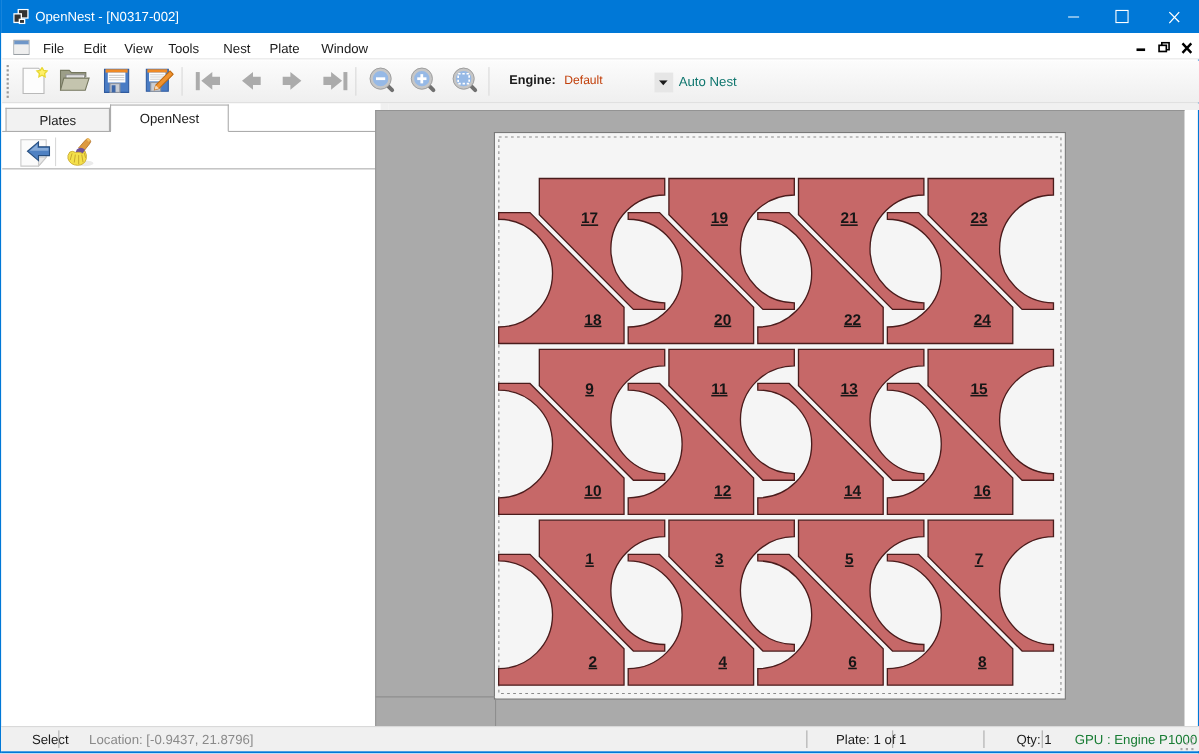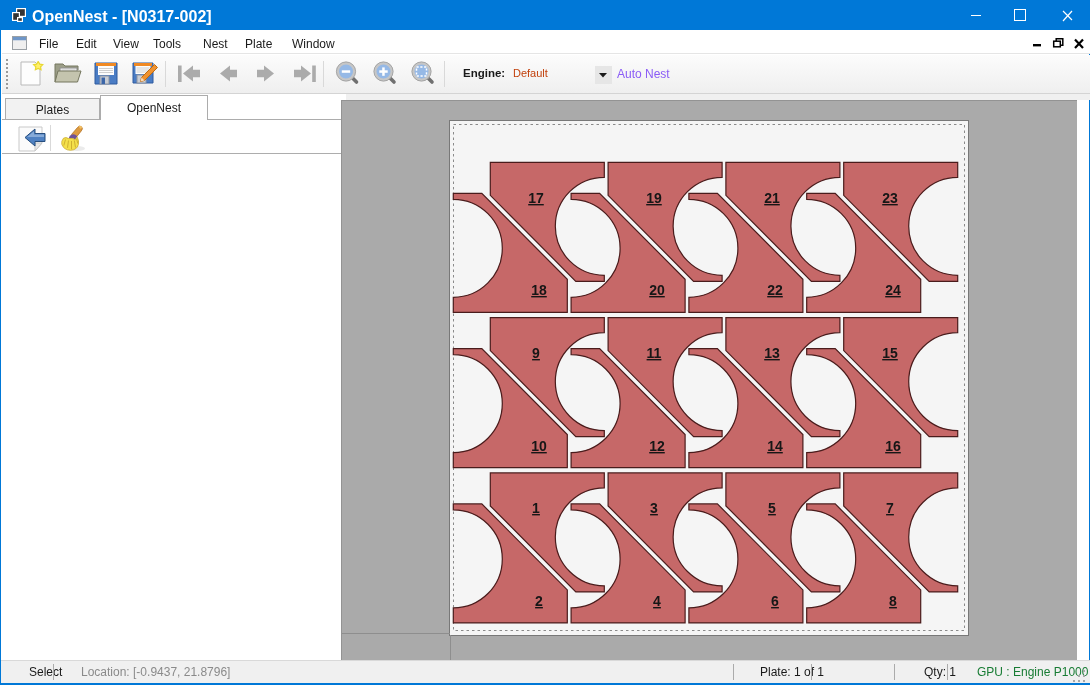--- a/index.html
+++ b/index.html
@@ -1,21 +1,21 @@
 <!DOCTYPE html>
 <html><head><meta charset="utf-8">
 <style>
 * { margin:0; padding:0; box-sizing:border-box; }
 html,body { width:1090px; height:685px; overflow:hidden; font-family:"Liberation Sans", sans-serif; }
 #win { position:relative; width:1090px; height:685px; background:#fff;
   border-left:1px solid #0078D7; border-right:1px solid #0078D7; }
 .abs { position:absolute; }
 
 #titlebar { left:0; top:0; width:1090px; height:30px; background:#0078D7; }
-#title-text { left:31px; top:8px; color:#fff; font-size:16px;font-weight:bold; }
+#title-text { left:31px; top:8px; color:#fff; font-size:12px; }
 
 #menubar { left:1px; top:30px; width:1088px; height:24px; background:#fff; border-bottom:1px solid #E5E5E5; }
 .mi { position:absolute; top:37px; font-size:12px; color:#1A1A1A; }
 
 #toolbar { left:1px; top:55px; width:1088px; height:39px; background:linear-gradient(#FCFCFC,#EFEFEF); border-bottom:1px solid #D4D4D4; }
 .tsep { position:absolute; top:61px; width:1px; height:26px; background:#D9D9D9; }
 
 #panel { left:1px; top:94px; width:344px; height:638px; background:#fff; }
 .tab { position:absolute; font-size:12px; color:#1A1A1A; text-align:center; }
 #tab-plates { left:3px; top:4px; width:95px; height:22px; background:#F2F2F2; border:1px solid #ACACAC; border-bottom:none; line-height:22px; }
@@ -151,21 +151,21 @@
       <rect x="6" y="6" width="10" height="9" fill="none" stroke="#fff" stroke-width="1.5" stroke-dasharray="2.2,1.6"></rect>
     </g>
   </svg>
   <div class="tsep" style="left:443px"></div>
   <div class="abs" style="left:462px;top:67px;font-size:11.5px;font-weight:bold;color:#1A1A1A">Engine:</div>
   <div class="abs" style="left:512px;top:67px;font-size:11px;color:#c2410c">Default</div>
   <div class="abs" style="left:594px;top:66px;width:17px;height:18px;background:#E6E6E6"></div>
   <svg class="abs" style="left:598px;top:73px" width="9" height="6" viewBox="0 0 9 6">
       <path d="M0,0 L8,0 L4,4.5 Z" fill="#1A1A1A"></path>
     </svg>
-  <div class="abs" style="left:616px;top:67px;font-size:12px;color:#8b5cf6">Auto Nest</div>
+  <div class="abs" style="left:616px;top:67px;font-size:12px;color:#0f766e">Auto Nest</div>
 
   <div id="panel" class="abs">
     <div id="tab-plates" class="tab">Plates</div>
     <div id="tab-drawings" class="tab">OpenNest</div>
     <div id="tabline" class="abs"></div>
     <div id="tabline-mask" class="abs"></div>
 
     <svg class="abs" style="left:16px;top:32px" width="28" height="26" viewBox="0 0 28 26">
       <path d="M1,1 L24,1 L24,17 L17,25 L1,25 Z" fill="#FBFBFB" stroke="#C9C9C9"></path>
       <path d="M17,25 L17,17 L24,17 Z" fill="#E8E8E8" stroke="#C9C9C9"></path>

